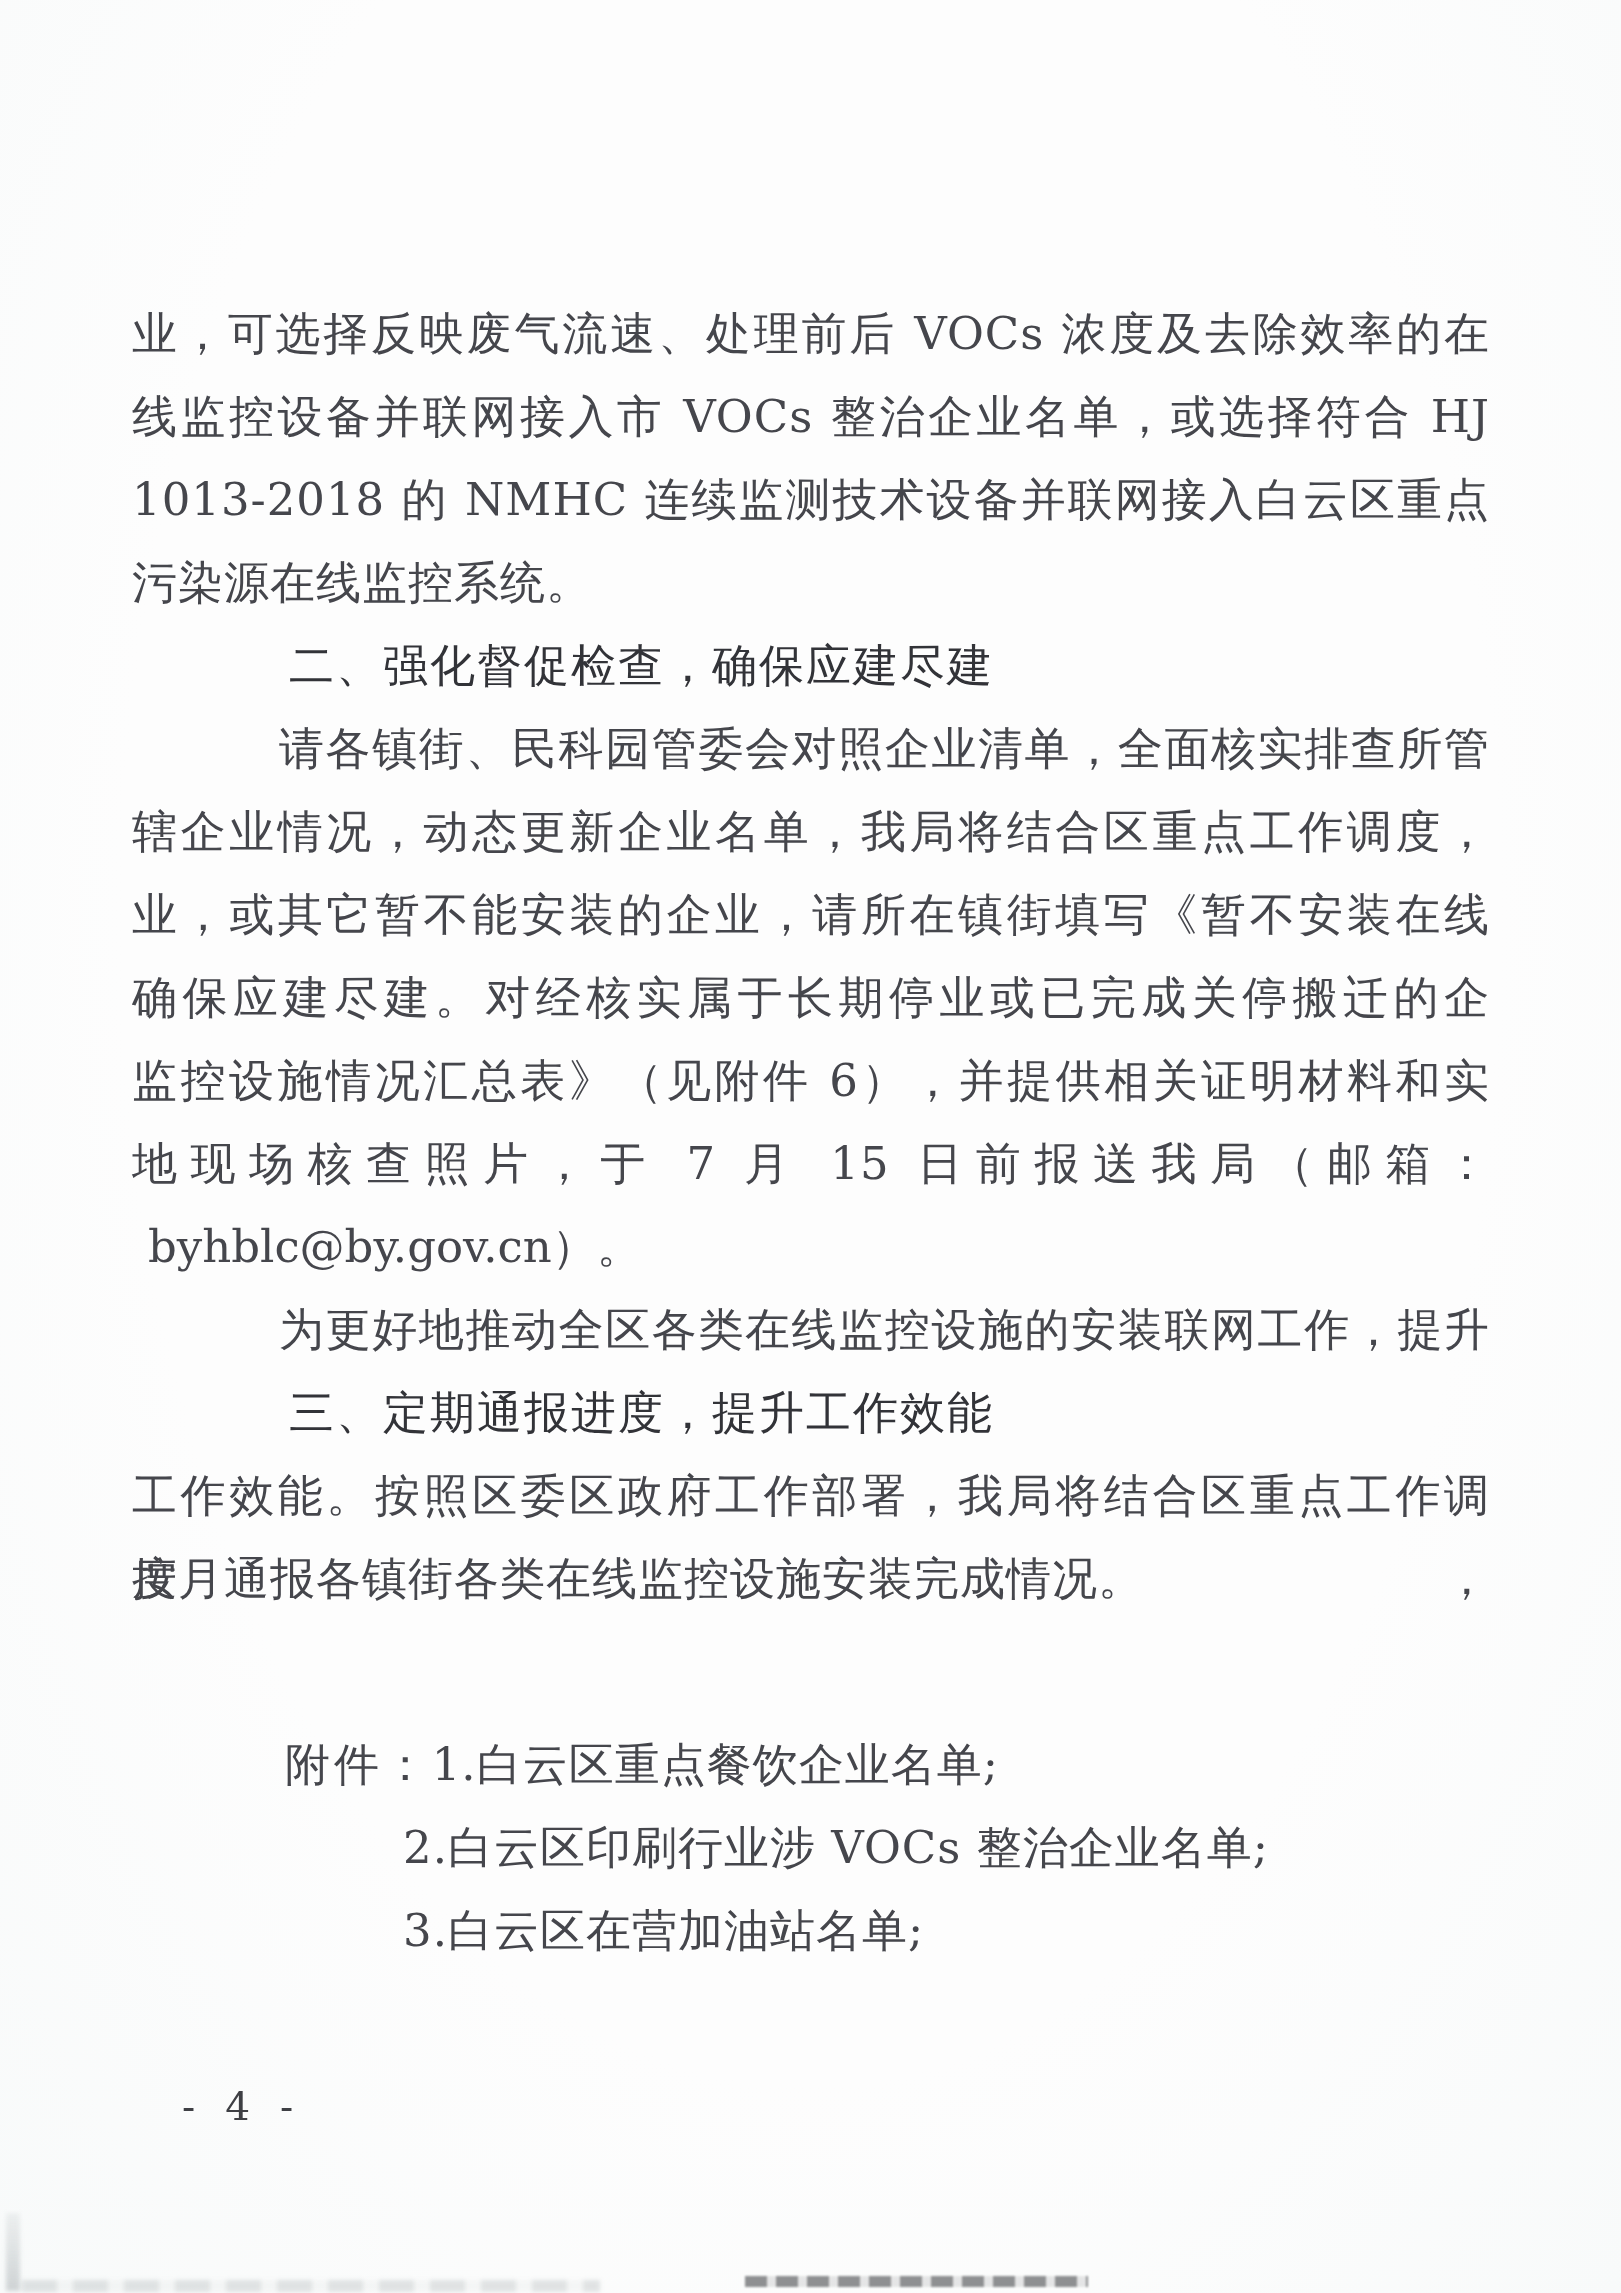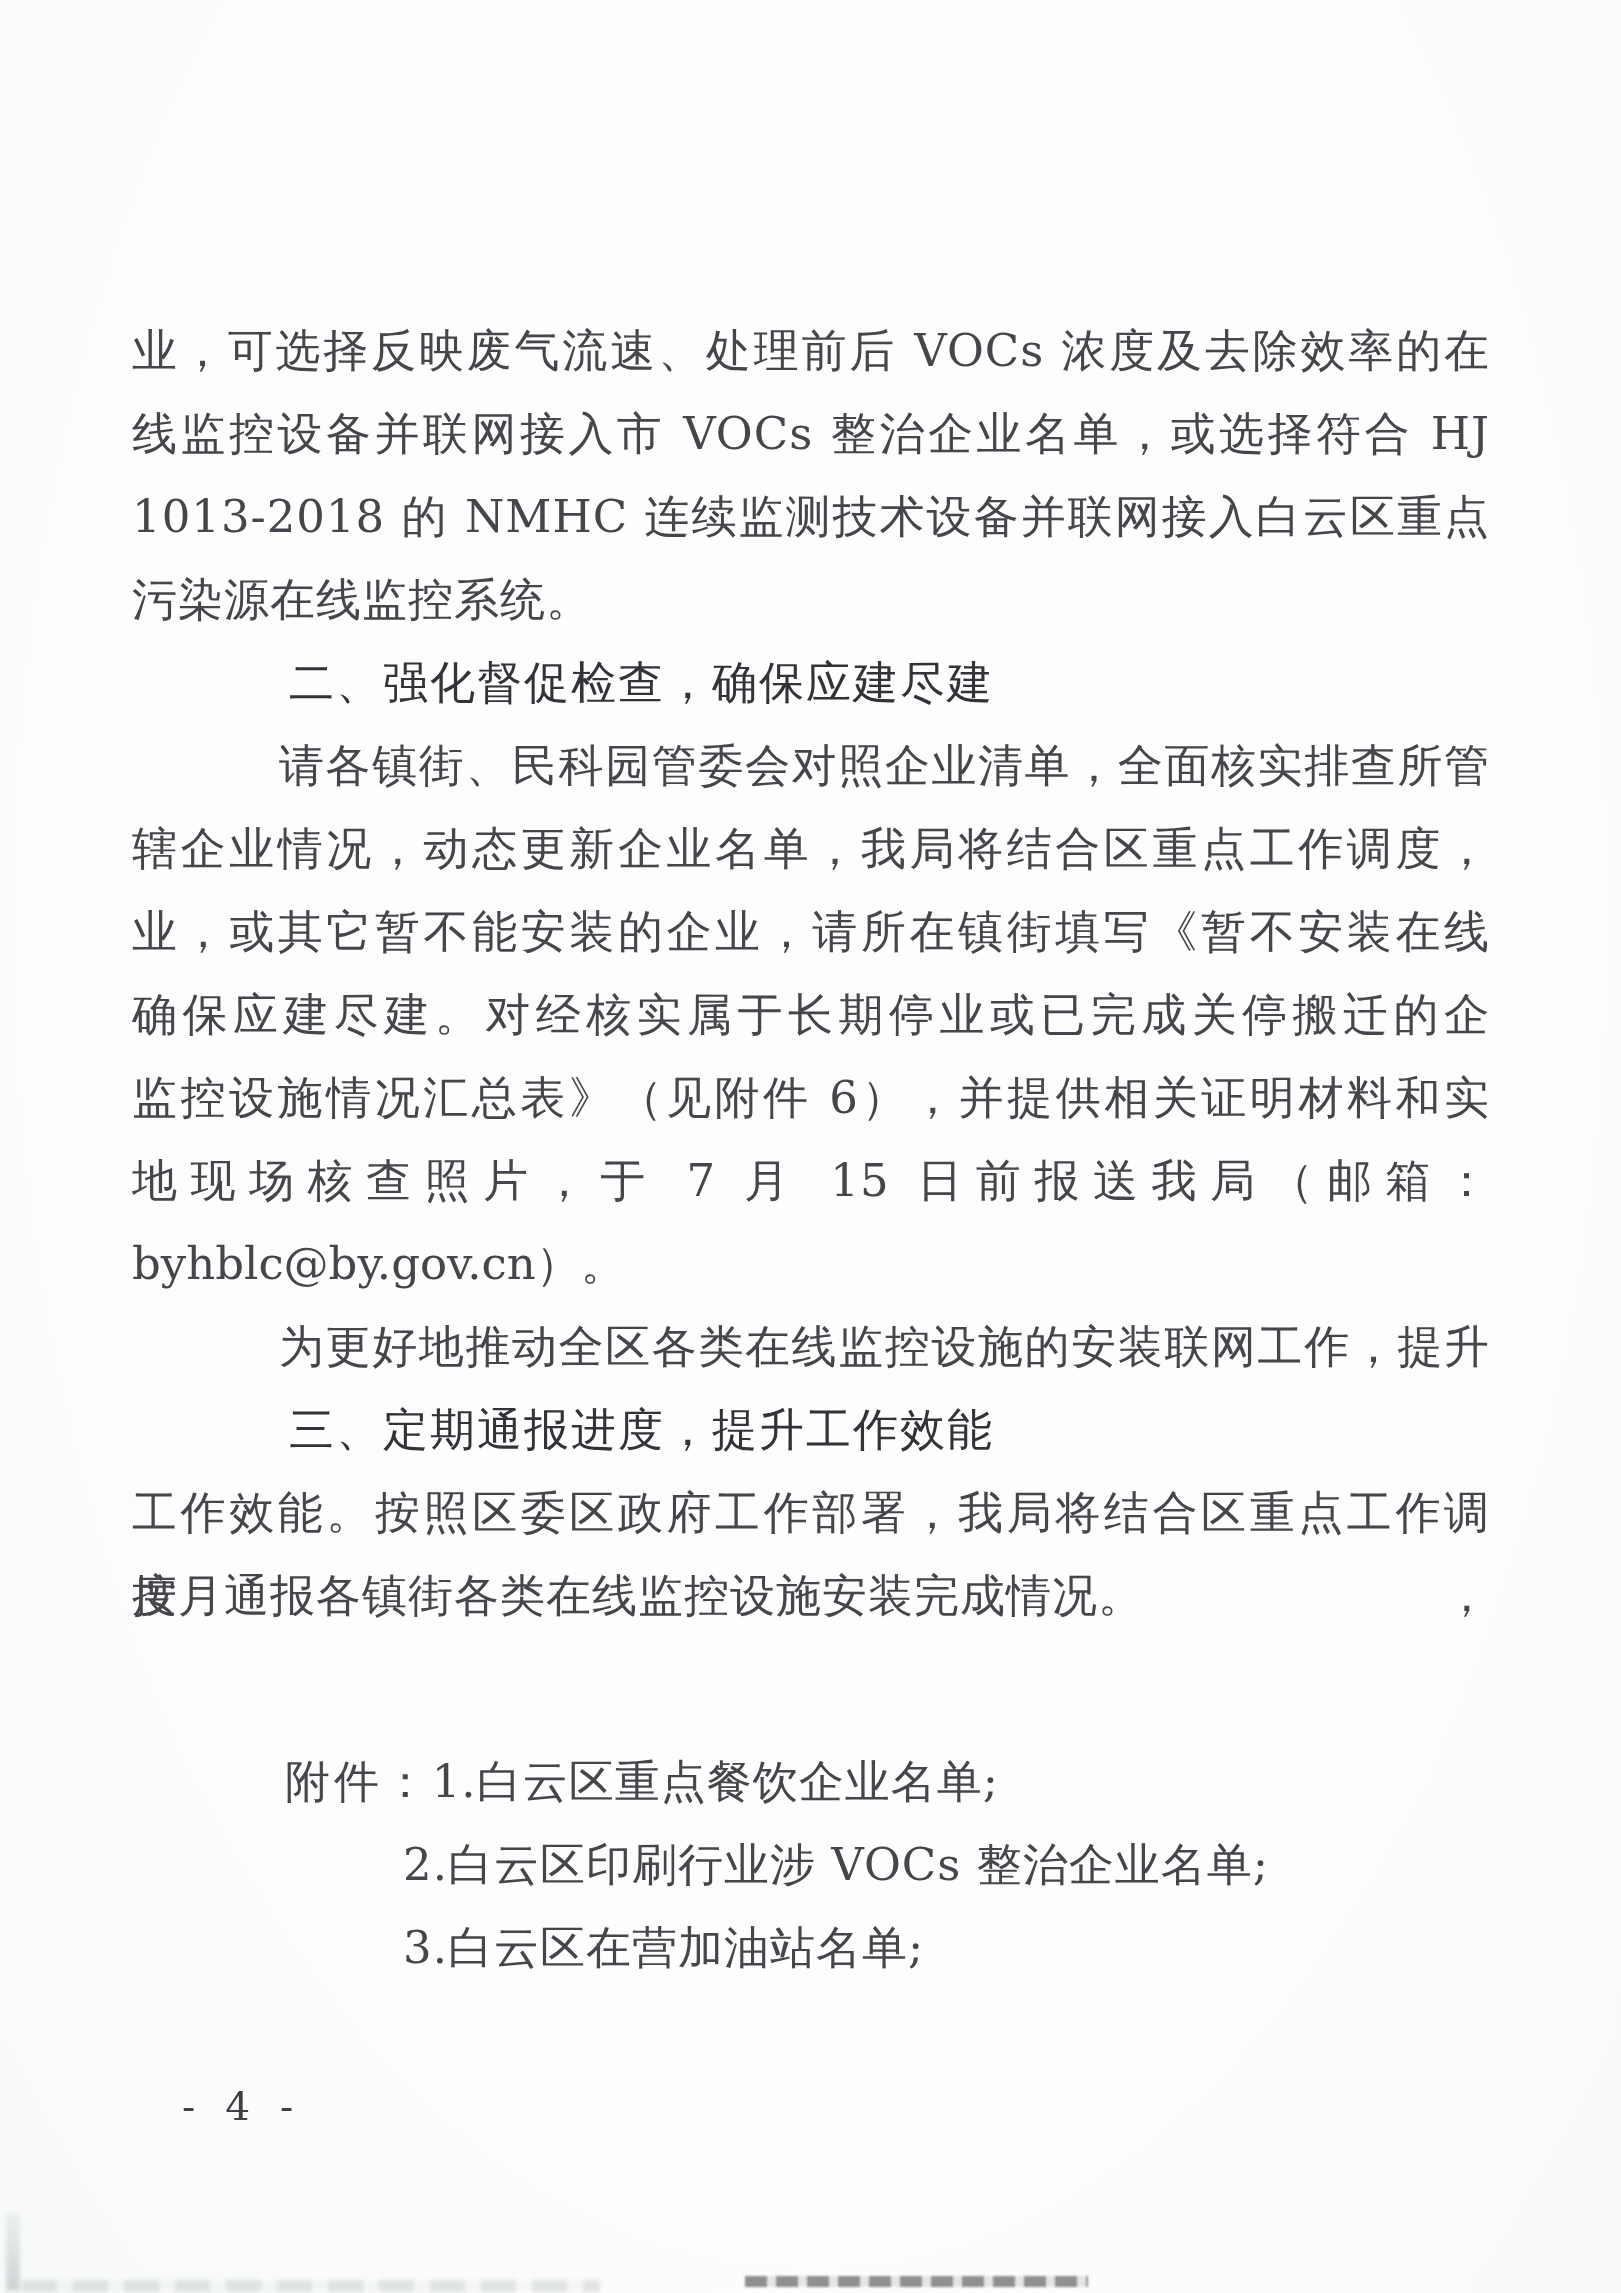--- a/index.html
+++ b/index.html
@@ -6,21 +6,21 @@
   .page{
     position:relative;
     width:1621px;height:2294px;
     margin:0 auto;
     background:#fbfcfc;
     background-image:radial-gradient(ellipse at 50% 40%, #fdfdfd 60%, #f8fafa 100%);
     overflow:hidden;
     font-family:"DejaVu Serif","Liberation Serif",serif;
   }
   .text-block{
-    position:absolute;left:132px;top:309px;width:1358px;
+    position:absolute;left:132px;top:292px;width:1358px;
   }
   .line{
     font-size:45px;
     height:83px;line-height:83px;
     color:#45464c;
     letter-spacing:1px;
     white-space:normal;
     overflow:visible;
   }
   .j{
@@ -30,21 +30,21 @@
   .end{ text-align:right; text-align-last:left; }
   .indent{ text-indent:147px; }
   .heading{
     font-family:"DejaVu Sans","Liberation Sans",sans-serif;
     font-weight:400;
     color:#323338;
     text-indent:157px;
     letter-spacing:2px;
     text-align:left; text-align-last:left;
   }
-  .latin{ letter-spacing:0; }
+  .latin{ letter-spacing:0;margin-left:16px; }
   .attach-first{ margin-top:103px; padding-left:153px; }
   .attach-cont{ padding-left:271px; }
   .attach-label{ letter-spacing:3.9px; }
   .page-number{
     position:absolute;left:182px;top:2084px;
     font-size:39px;line-height:45px;
     color:#3e3f44;
     letter-spacing:8.8px;
   }
   

